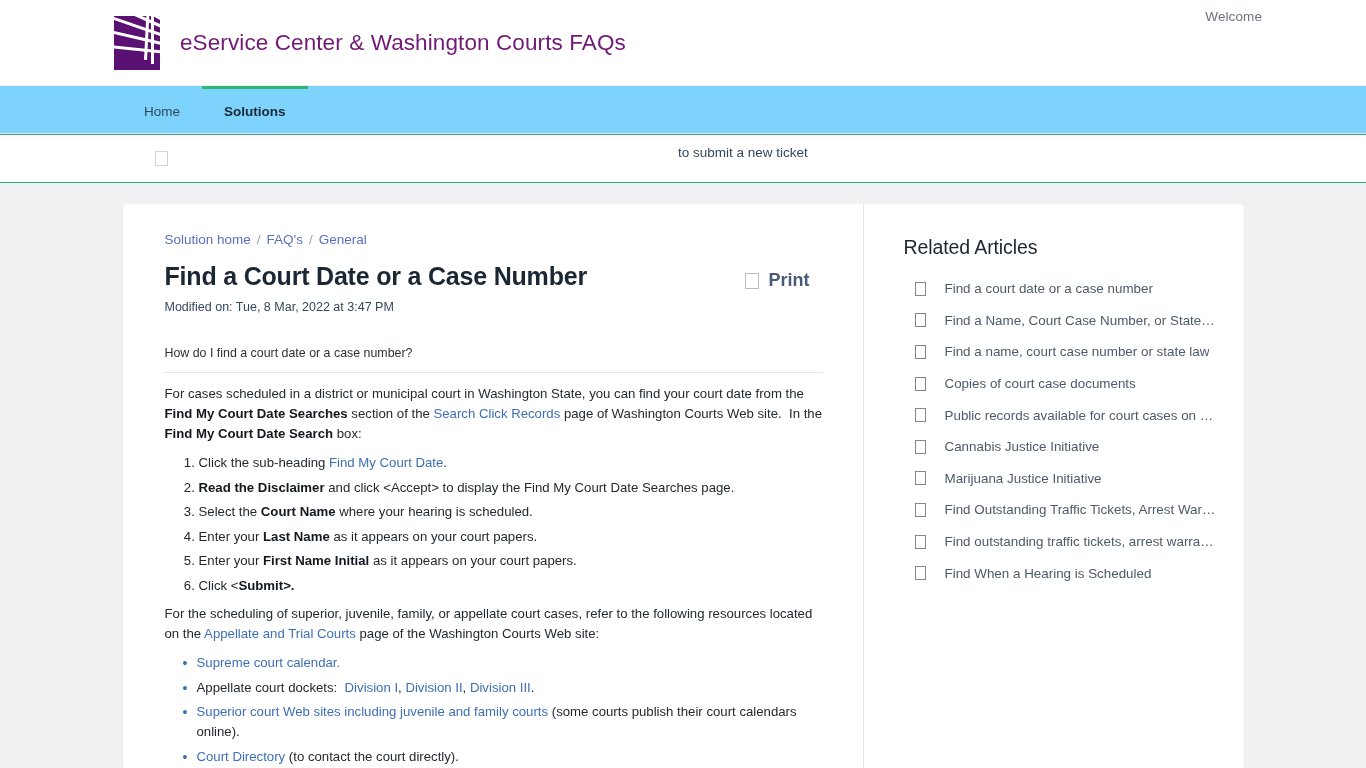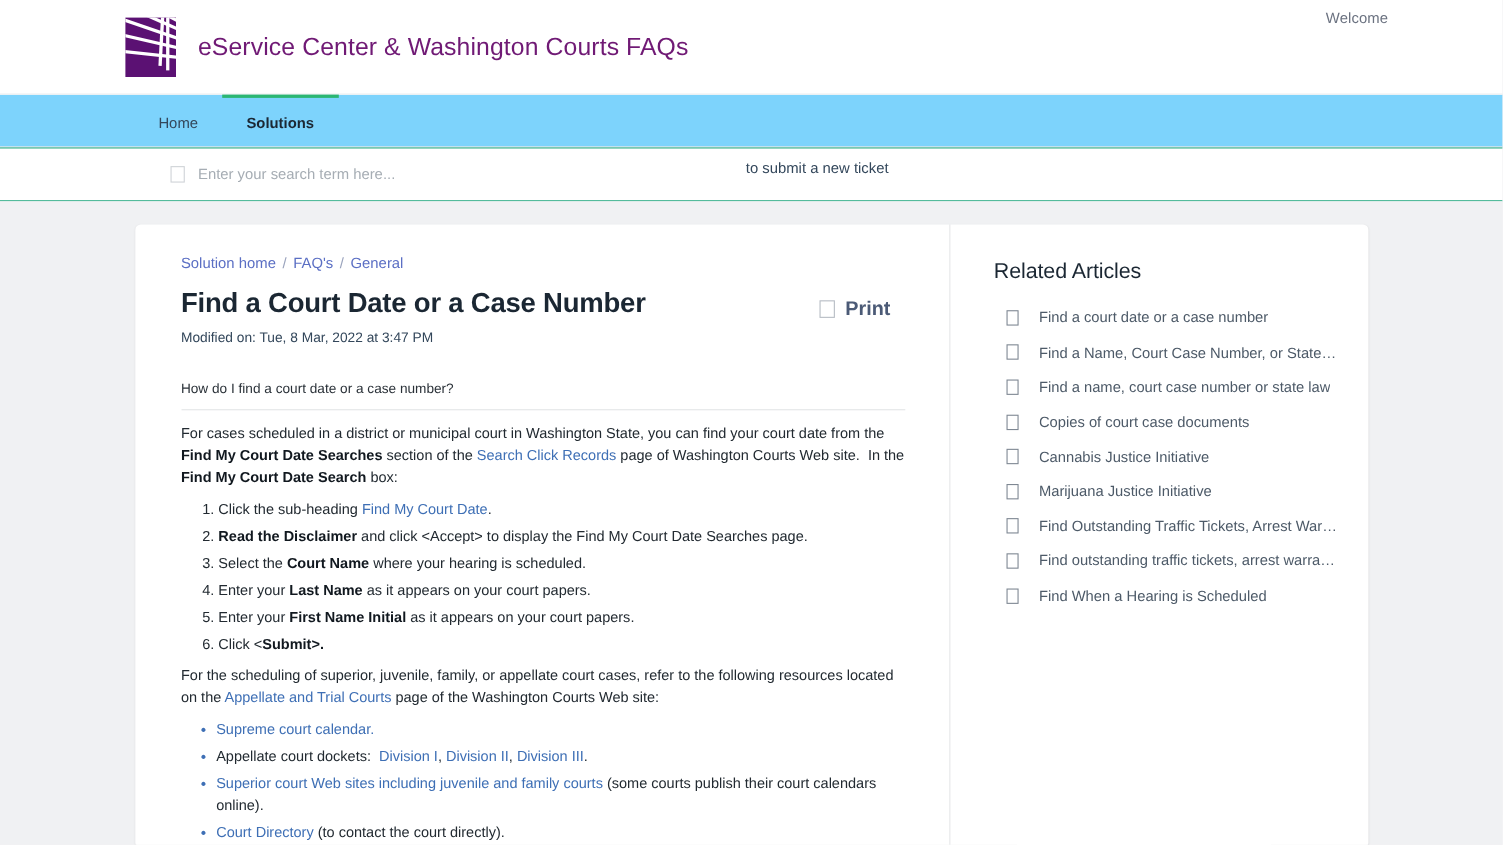--- a/index.html
+++ b/index.html
@@ -287,21 +287,20 @@
 </div>
 
 <div class="nav-bar">
   <div class="nav-item">Home</div>
   <div class="nav-item active">Solutions</div>
 </div>
 
 <div class="search-strip">
   <div class="search-inner">
     <span class="search-icon"></span>
-    <input class="search-input" type="text" placeholder="Enter your search term here..." style="">
   </div>
   <div class="ticket-note">to submit a new ticket</div>
 </div>
 
 <div class="page-body">
   <div class="content-card">
 
     <div class="article-col">
 
       <div class="breadcrumb">
@@ -362,20 +361,24 @@
         <li class="related-item">
             <span class="doc-icon"></span>
             <span class="related-text">Find a name, court case number or state law</span>
           </li>
         <li class="related-item">
             <span class="doc-icon"></span>
             <span class="related-text">Copies of court case documents</span>
           </li>
         <li class="related-item">
             <span class="doc-icon"></span>
+            <span class="related-text">Public records available for court cases on t…</span>
+          </li>
+        <li class="related-item">
+            <span class="doc-icon"></span>
             <span class="related-text">Cannabis Justice Initiative</span>
           </li>
         <li class="related-item">
             <span class="doc-icon"></span>
             <span class="related-text">Marijuana Justice Initiative</span>
           </li>
         <li class="related-item">
             <span class="doc-icon"></span>
             <span class="related-text">Find Outstanding Traffic Tickets, Arrest Warr…</span>
           </li>

